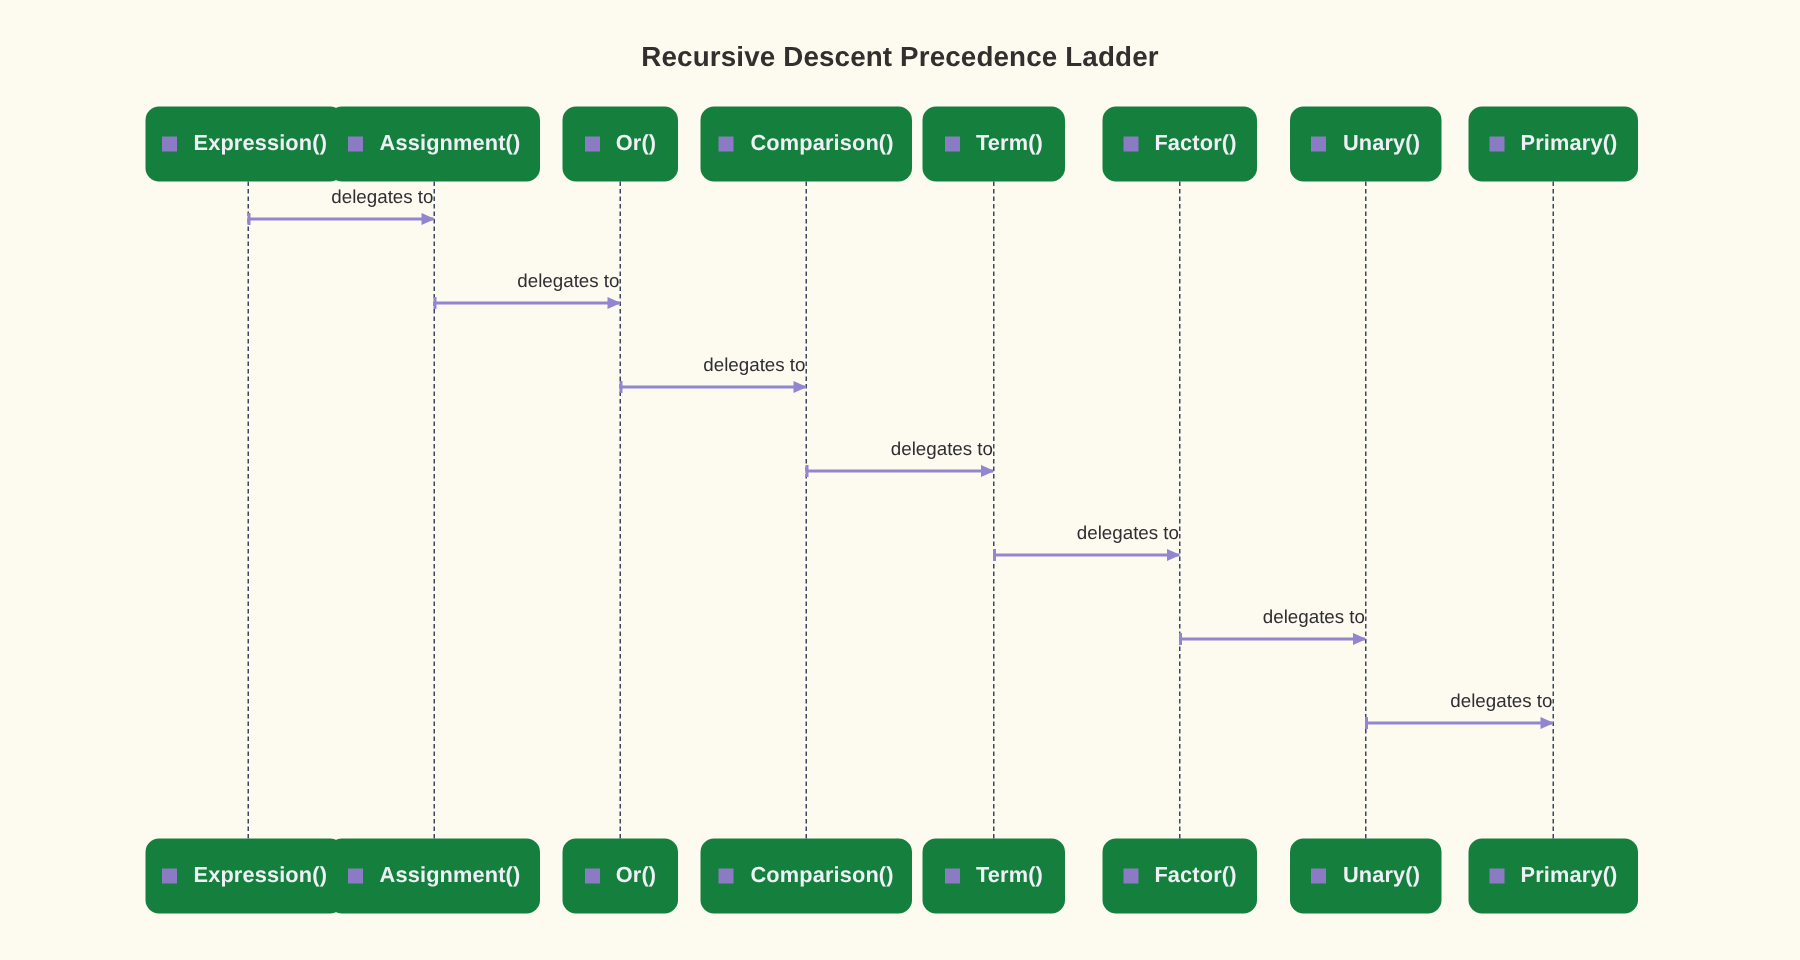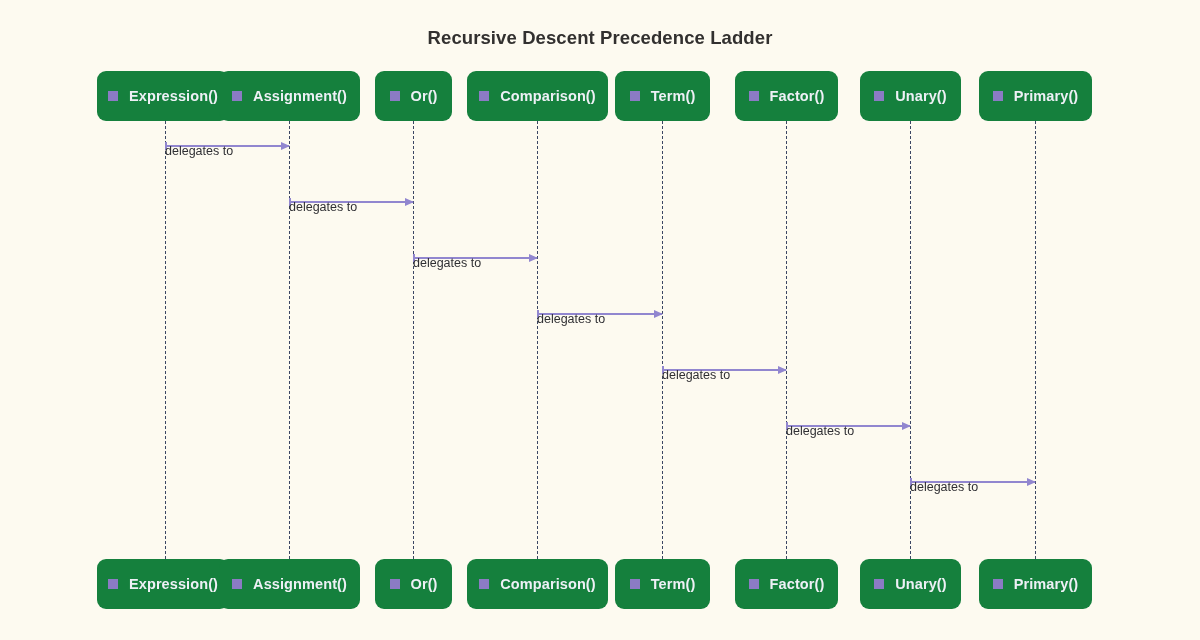--- a/index.html
+++ b/index.html
@@ -90,25 +90,24 @@
     top: -3px;
     width: 2px;
     height: 8px;
     background: #9186cf;
   }
   .message .msg-label {
     position: absolute;
     left: 0;
     top: -21px;
     width: 100%;
-    text-align: left;
+    text-align: right;
     font-size: 12.5px;
     color: #2f2f33;
     white-space: nowrap;
-    margin-top: 20px;
   }
 </style>
 </head>
 <body>
 
 <div id="canvas">
 
   <div id="diagram-title">Recursive Descent Precedence Ladder</div>
 
   <div id="lifelines-layer">

